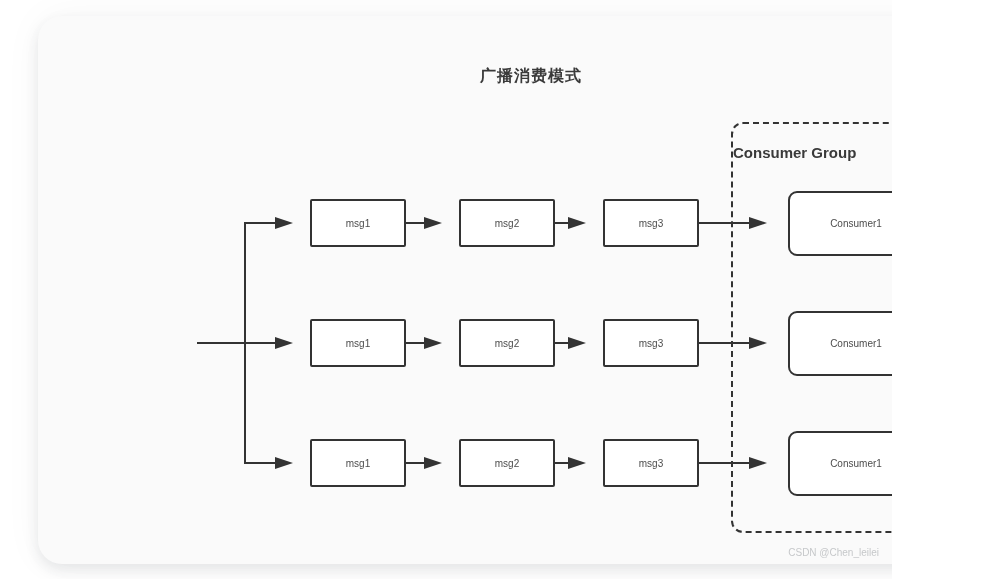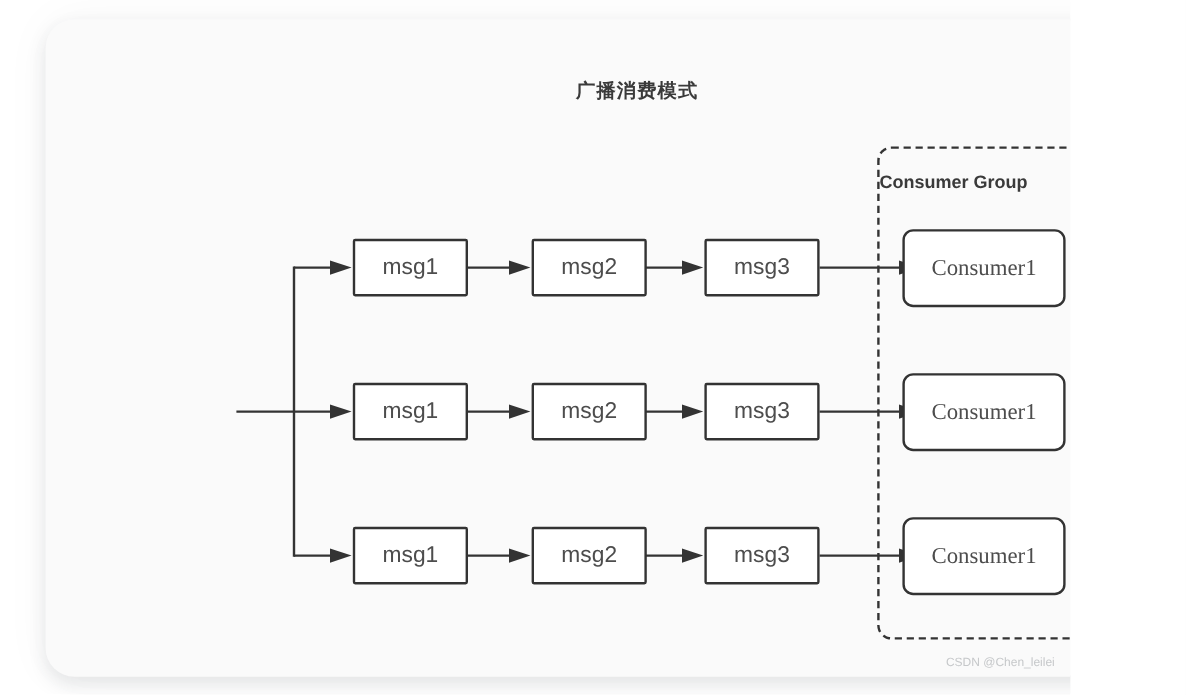--- a/index.html
+++ b/index.html
@@ -53,41 +53,41 @@
     fill: var(--line, #333333);
   }
   .node {
     position: absolute;
     display: flex;
     align-items: center;
     justify-content: center;
     background: var(--node-bg, #ffffff);
     border: 2px solid var(--line, #333333);
     color: var(--node-text, #4d4d4d);
-    font-size: 19px;
+    font-size: 10px;
     box-sizing: border-box;
+    margin-left: 16px;
   }
   .node-topic {
     left: 72px;
     top: 310px;
     width: 125px;
     height: 65px;
     border-radius: 9px;
   }
   .node-msg {
     width: 96px;
     height: 48px;
     border-radius: 2px;
   }
   .node-consumer {
-    left: 752px;
+    left: 772px;
     width: 136px;
     height: 65px;
     border-radius: 9px;
-    font-family: Liberation Serif, serif;
   }
   .consumer-group {
     position: absolute;
     left: 731px;
     top: 122px;
     width: 207px;
     height: 411px;
     border: 2px dashed var(--line, #333333);
     border-radius: 12px;
     box-sizing: border-box;

